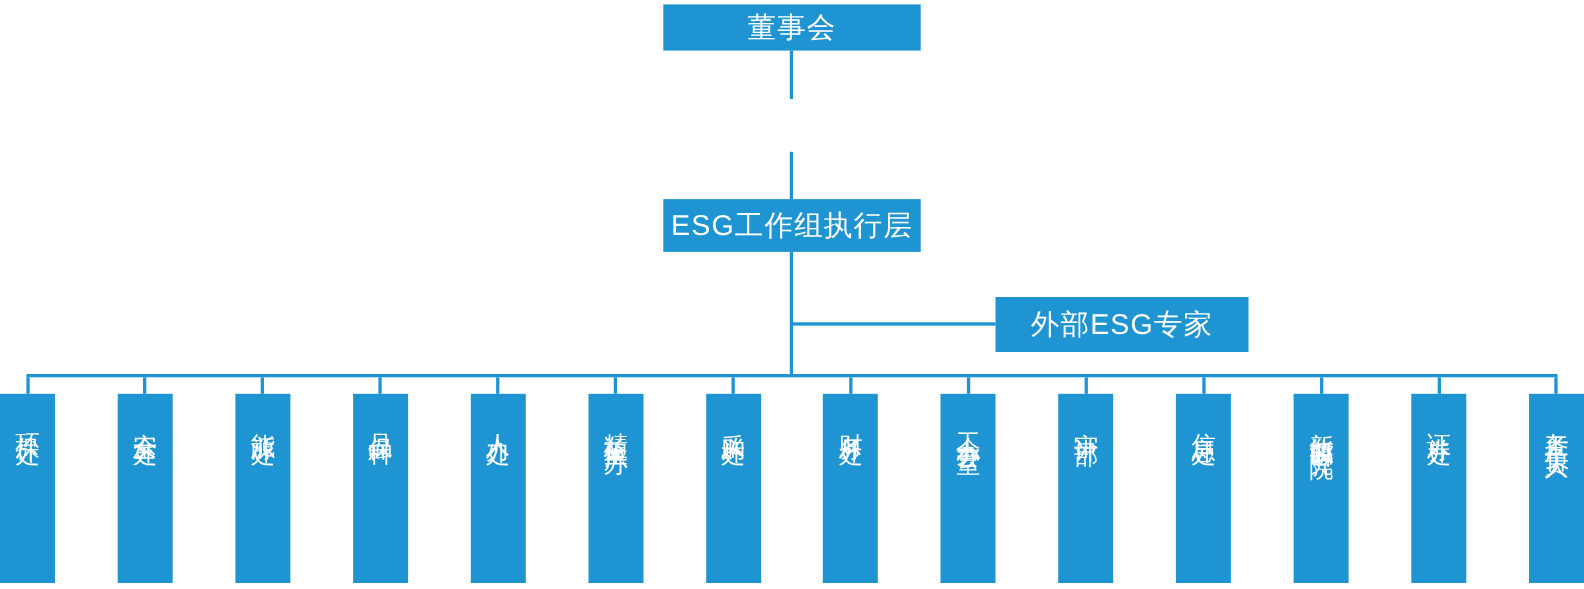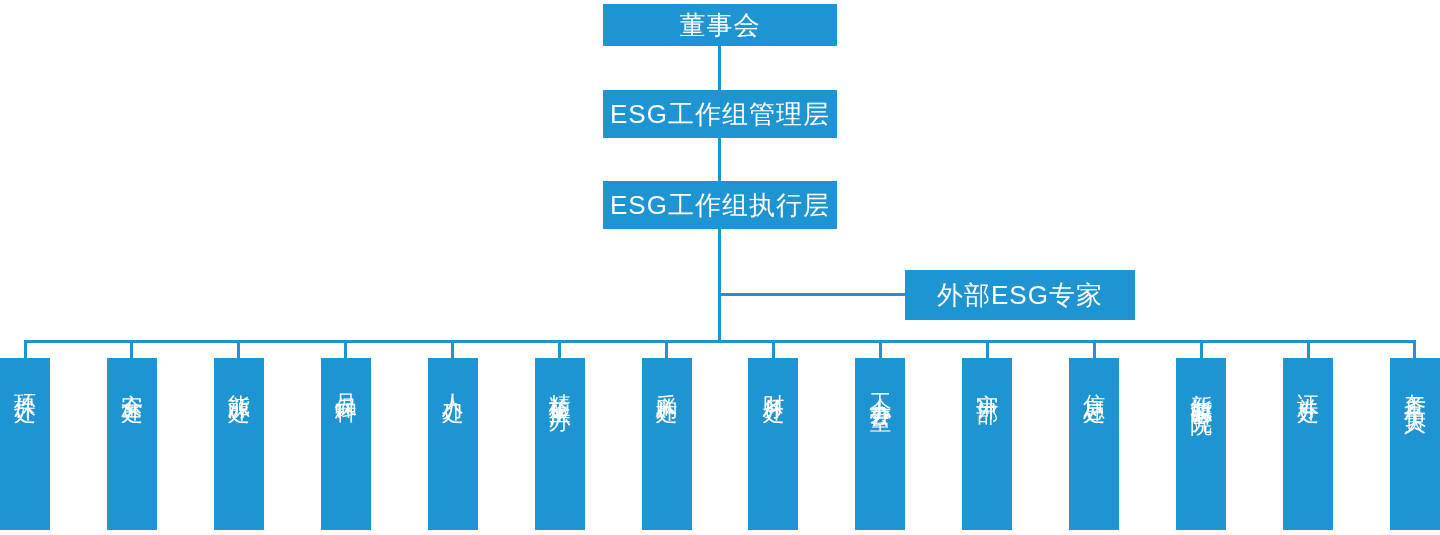--- a/index.html
+++ b/index.html
@@ -89,23 +89,20 @@
 
   <div class="line v-line seg-board-mgmt"></div>
   <div class="line v-line seg-mgmt-exec"></div>
   <div class="line v-line seg-exec-bus"></div>
   <div class="line h-line seg-external"></div>
   <div class="line h-line seg-bus"></div>
 
   <div class="node node-board">
     <span>董事会</span>
   </div>
-  <div class="node node-management">
-    <span>ESG工作组管理层</span>
-  </div>
   <div class="node node-execution">
     <span>ESG工作组执行层</span>
   </div>
   <div class="node node-external">
     <span>外部ESG专家</span>
   </div>
 
   <div class="departments">
 
     <div class="dept-cell">

